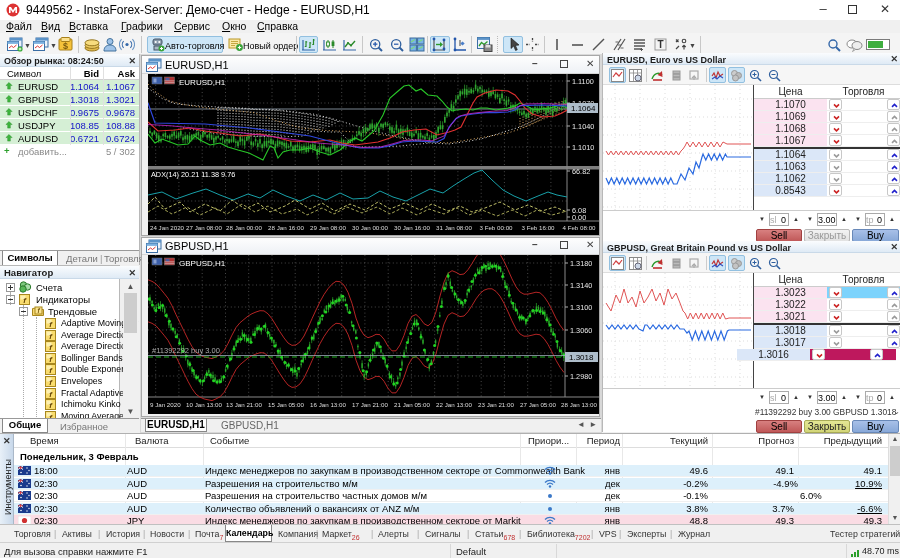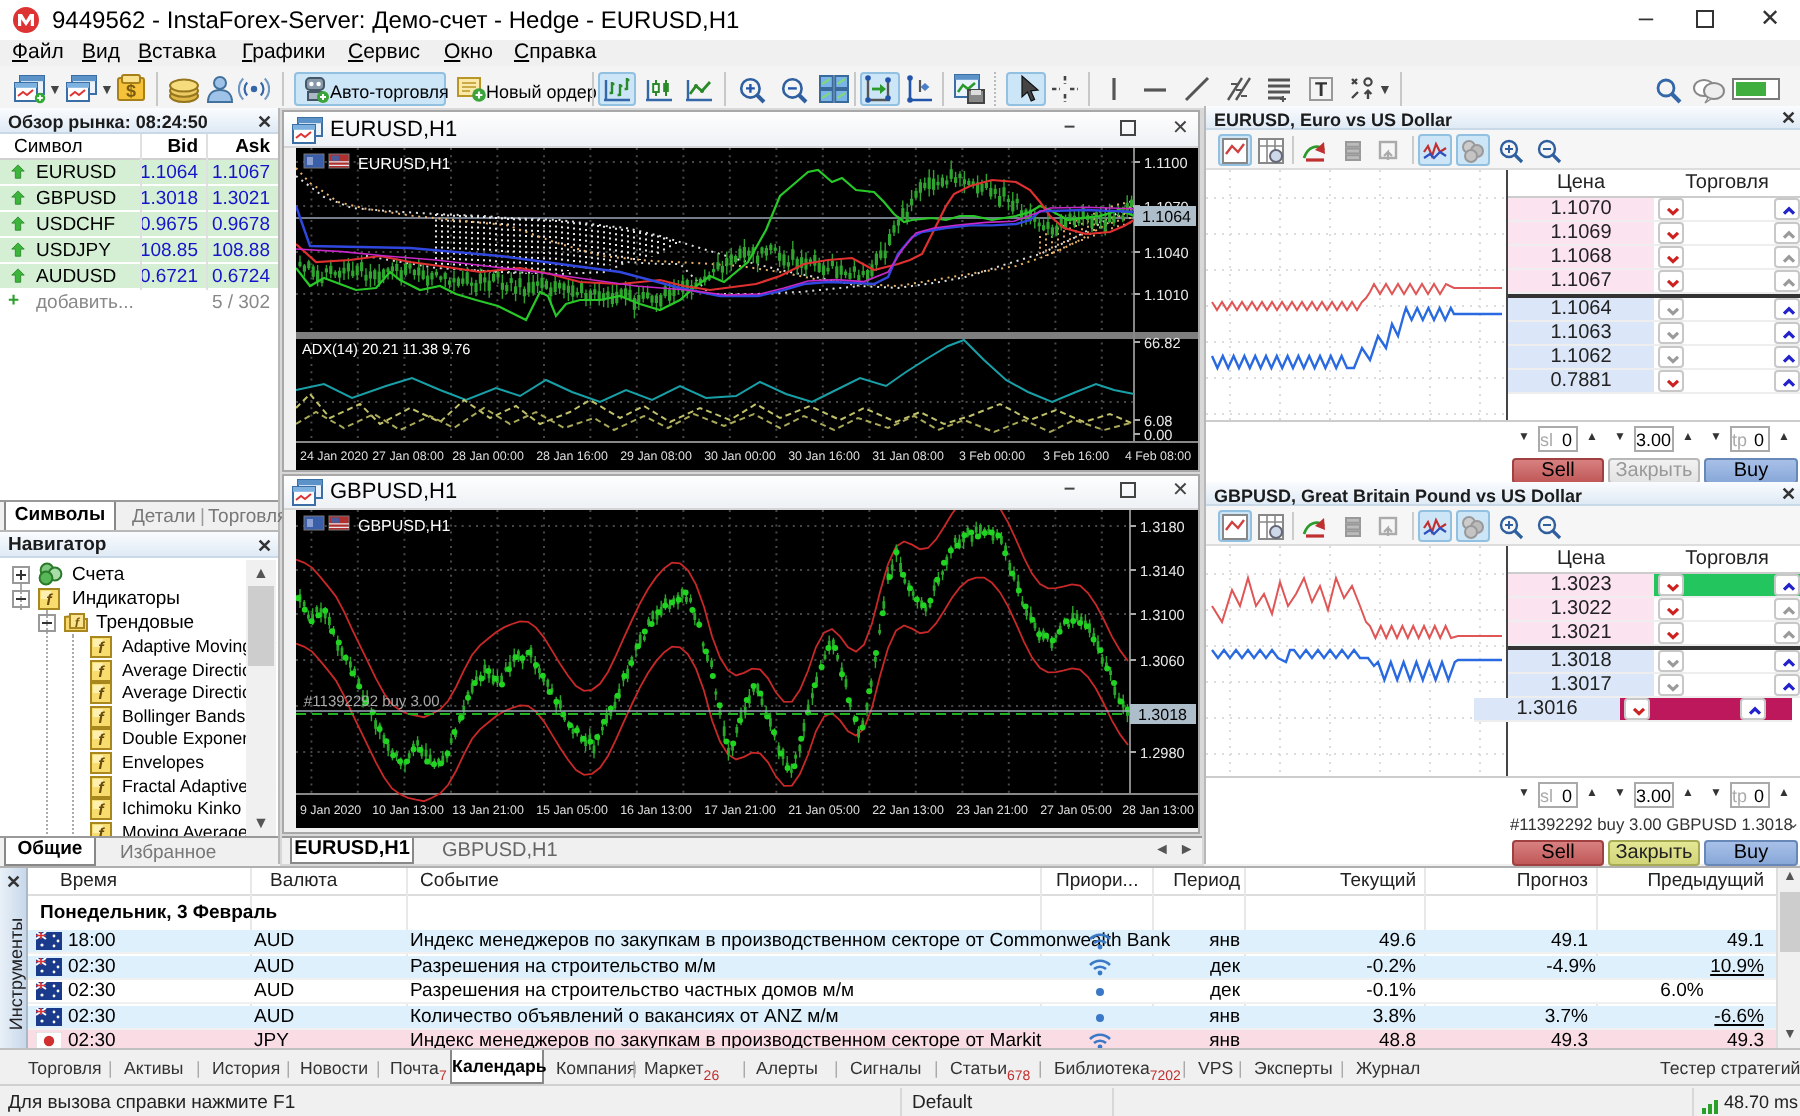--- a/index.html
+++ b/index.html
@@ -256,21 +256,21 @@
       <span class="ab" style="left:18px;top:1px">добавить...</span>
       <span class="ab" style="left:0;top:1px;width:135px;text-align:right">5 / 302</span>
     </div>
     <div class="ab" style="left:0;top:196px;width:139px;height:15px;background:#f0f0f0;border-top:1px solid #999;font-size:9.5px">
       <span class="ab" style="left:2px;top:0px;width:56px;height:15px;background:#fff;border:1px solid #888;border-top:none;text-align:center;padding-top:1px;font-weight:bold">Символы</span>
       <span class="ab" style="left:66px;top:2px;color:#777">Детали</span>
       <span class="ab" style="left:100px;top:2px;color:#999">|</span>
       <span class="ab" style="left:104px;top:2px;color:#777">Торговля</span>
     </div>
   </div>
-<div class="ab" style="left:0;top:265px;width:140px;height:167px;background:#fff;border-right:1px solid #b8b8b8;border-top:1px solid #b8b8b8">
+<div class="ab" style="left:0;top:265px;width:120px;height:167px;background:#fff;border-right:1px solid #b8b8b8;border-top:1px solid #b8b8b8">
     <div class="ab ptitle" style="left:0;top:0;width:139px;height:13px;font-weight:bold;font-size:9.5px">Навигатор<span class="ab" style="right:3px;top:1px;font-weight:bold;font-size:9px;color:#333">✕</span></div>
     <div class="ab" style="left:10px;top:21px;height:12px;border-left:1px dotted #aaa"></div>
     <svg class="ab" style="left:6px;top:17px" width="9" height="9" viewBox="0 0 9 9">
       <rect x="0.5" y="0.5" width="8" height="8" fill="#fff" stroke="#999"></rect>
       <path d="M2 4.5 h5 M4.5 2 v5" stroke="#333" stroke-width="1"></path>
     </svg>
     <svg class="ab" style="left:19px;top:15px" width="13" height="12" viewBox="0 0 13 12">
       <circle cx="4.5" cy="4" r="3.2" fill="#7ec77e" stroke="#2a7a2a"></circle>
       <circle cx="8.5" cy="6" r="3.2" fill="#a8dca8" stroke="#2a7a2a"></circle>
       <circle cx="4" cy="8" r="3.2" fill="#57b657" stroke="#2a7a2a"></circle>
@@ -1652,21 +1652,21 @@
           <path d="M4 4.4 L6.5 6.8 L9 4.4" stroke="#9a9a9a" stroke-width="1.6" fill="none"></path>
         </svg>
       </div>
       <div class="ab" style="left:133px;top:0px;width:13px;height:11px;border:1px solid #c8c8c8;border-radius:2px;background:#fff">
         <svg width="13" height="11" viewBox="0 0 13 11" style="position:absolute;left:0;top:0">
           <path d="M4 6.8 L6.5 4.4 L9 6.8" stroke="#2222cc" stroke-width="1.6" fill="none"></path>
         </svg>
       </div>
     </div>
     <div class="ab" style="left:151px;top:132px;width:147px;height:12px;font-size:10px;border-bottom:1px solid #eee;background:#fff">
-      <div class="ab" style="left:0;top:0;width:73px;height:11px;background:#dbe7f8;text-align:center;color:#222">0.7881</div>
+      <div class="ab" style="left:0;top:0;width:73px;height:11px;background:#dbe7f8;text-align:center;color:#222">0.8543</div>
       <div class="ab" style="left:75px;top:0px;width:13px;height:11px;border:1px solid #c8c8c8;border-radius:2px;background:#fff">
         <svg width="13" height="11" viewBox="0 0 13 11" style="position:absolute;left:0;top:0">
           <path d="M4 4.4 L6.5 6.8 L9 4.4" stroke="#cc2222" stroke-width="1.6" fill="none"></path>
         </svg>
       </div>
       <div class="ab" style="left:133px;top:0px;width:13px;height:11px;border:1px solid #c8c8c8;border-radius:2px;background:#fff">
         <svg width="13" height="11" viewBox="0 0 13 11" style="position:absolute;left:0;top:0">
           <path d="M4 6.8 L6.5 4.4 L9 6.8" stroke="#2222cc" stroke-width="1.6" fill="none"></path>
         </svg>
       </div>
@@ -1756,21 +1756,21 @@
       <line x1="0" y1="86" x2="150" y2="86" stroke="#ddd" stroke-dasharray="1,3"></line>
       <line x1="0" y1="104" x2="150" y2="104" stroke="#ddd" stroke-dasharray="1,3"></line>
       <polyline points="3.0,30.0 8.0,38.0 13.0,22.0 17.0,30.0 21.0,16.0 25.0,30.0 29.0,24.0 33.0,34.0 37.0,18.0 41.0,30.0 45.0,24.0 49.0,16.0 53.0,28.0 57.0,20.0 61.0,32.0 65.0,16.0 69.0,26.0 73.0,20.0 77.0,30.0 80.0,38.0 82.0,40.0 84.7,46.0 87.4,40.0 90.1,46.0 92.8,40.0 95.5,46.0 98.2,40.0 100.9,46.0 103.6,40.0 106.3,46.0 109.0,40.0 111.7,46.0 114.4,40.0 117.1,46.0 119.8,40.0 122.5,46.0 126.0,45.0 148.0,45.0" fill="none" stroke="#e05555" stroke-width="1"></polyline>
       <polyline points="3.0,52.0 6.0,56.0 9.0,52.0 12.0,56.0 15.0,52.0 18.0,56.0 21.0,52.0 24.0,56.0 27.0,52.0 30.0,56.0 33.0,52.0 36.0,56.0 40.0,58.0 42.0,52.0 44.0,52.0 47.0,56.0 50.0,52.0 53.0,56.0 56.0,52.0 59.0,56.0 62.0,52.0 65.0,56.0 68.0,52.0 71.0,56.0 74.0,52.0 77.0,56.0 81.0,56.0 84.0,60.0 86.0,58.0 89.2,67.0 92.4,58.0 95.6,67.0 98.8,58.0 102.0,67.0 105.2,58.0 108.4,67.0 111.6,58.0 114.8,67.0 118.0,58.0 121.2,67.0 124.4,58.0 126.0,57.0 148.0,57.0" fill="none" stroke="#2a6ae0" stroke-width="1.2"></polyline>
     </svg>
     <div class="ab" style="left:151px;top:32px;width:147px;height:14px;background:#fff;border-bottom:1px solid #ccc;font-size:10px">
       <span class="ab" style="left:0px;top:1px;width:73px;text-align:center;color:#222">Цена</span>
       <span class="ab" style="left:80px;top:1px;width:59px;text-align:center;color:#222">Торговля</span>
     </div>
     <div class="ab" style="left:150px;top:32px;width:1px;height:115px;background:#444"></div>
-    <div class="ab" style="left:151px;top:46px;width:147px;height:12px;font-size:10px;border-bottom:1px solid #eee;background:#22c55e">
+    <div class="ab" style="left:151px;top:46px;width:147px;height:12px;font-size:10px;border-bottom:1px solid #eee;background:#7dd3fc">
       <div class="ab" style="left:0;top:0;width:73px;height:11px;background:#fbe3f0;text-align:center;color:#222">1.3023</div>
       <div class="ab" style="left:75px;top:0px;width:13px;height:11px;border:1px solid #c8c8c8;border-radius:2px;background:#fff">
         <svg width="13" height="11" viewBox="0 0 13 11" style="position:absolute;left:0;top:0">
           <path d="M4 4.4 L6.5 6.8 L9 4.4" stroke="#cc2222" stroke-width="1.6" fill="none"></path>
         </svg>
       </div>
       <div class="ab" style="left:133px;top:0px;width:13px;height:11px;border:1px solid #c8c8c8;border-radius:2px;background:#fff">
         <svg width="13" height="11" viewBox="0 0 13 11" style="position:absolute;left:0;top:0">
           <path d="M4 6.8 L6.5 4.4 L9 6.8" stroke="#2222cc" stroke-width="1.6" fill="none"></path>
         </svg>
@@ -1940,21 +1940,21 @@
         <circle cx="11" cy="4.5" r="0.7" fill="#fff"></circle>
         <circle cx="9" cy="7" r="0.7" fill="#fff"></circle>
       </svg>
       <span class="ab" style="left:20px;top:0px">02:30</span>
       <span class="ab" style="left:113px;top:0px">AUD</span>
       <span class="ab" style="left:191px;top:0px;white-space:nowrap">Разрешения на строительство частных домов м/м</span>
       <div class="ab" style="left:534px;top:4px;width:4px;height:4px;border-radius:2px;background:#3a78c8"></div>
       <span class="ab" style="left:566px;top:0px;width:40px;text-align:right">дек</span>
       <span class="ab" style="left:616px;top:0px;width:78px;text-align:right">-0.1%</span>
       <span class="ab" style="left:704px;top:0px;width:76px;text-align:right"></span>
-      <span class="ab" style="left:786px;top:0px;width:82px;text-align:center;">6.0%</span>
+      <span class="ab" style="left:786px;top:0px;width:82px;text-align:left;">6.0%</span>
     </div>
     <div class="ab" style="left:14px;top:68.5px;width:874px;height:12px;background:#ddf0fb;border-bottom:1px solid #f0f0f0;font-size:9.5px">
       <svg class="ab" style="left:4px;top:1px" width="13" height="9" viewBox="0 0 13 9">
         <rect width="13" height="9" fill="#1a3a8c"></rect>
         <path d="M0 0 L5 3.5 M5 0 L0 3.5" stroke="#fff" stroke-width="1"></path>
         <path d="M2.5 0 V3.5 M0 1.75 H5" stroke="#d33" stroke-width="0.8"></path>
         <circle cx="3" cy="6.5" r="0.8" fill="#fff"></circle>
         <circle cx="9" cy="2" r="0.7" fill="#fff"></circle>
         <circle cx="11" cy="4.5" r="0.7" fill="#fff"></circle>
         <circle cx="9" cy="7" r="0.7" fill="#fff"></circle>

